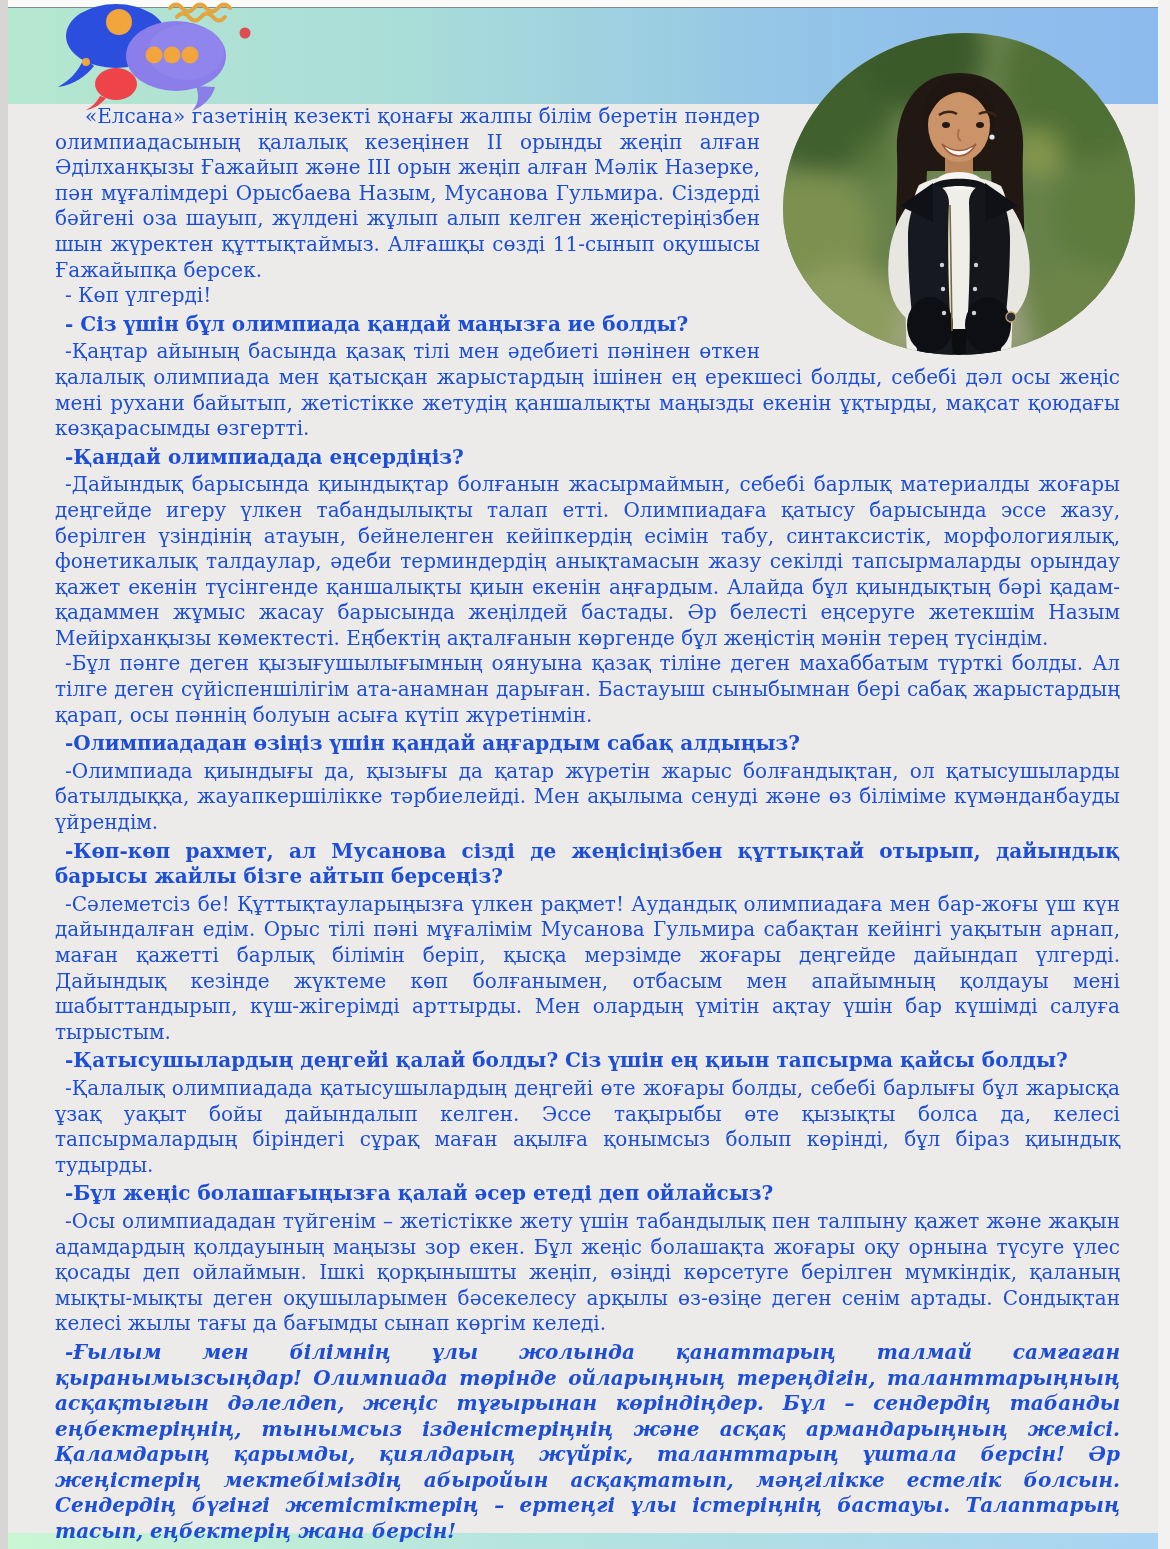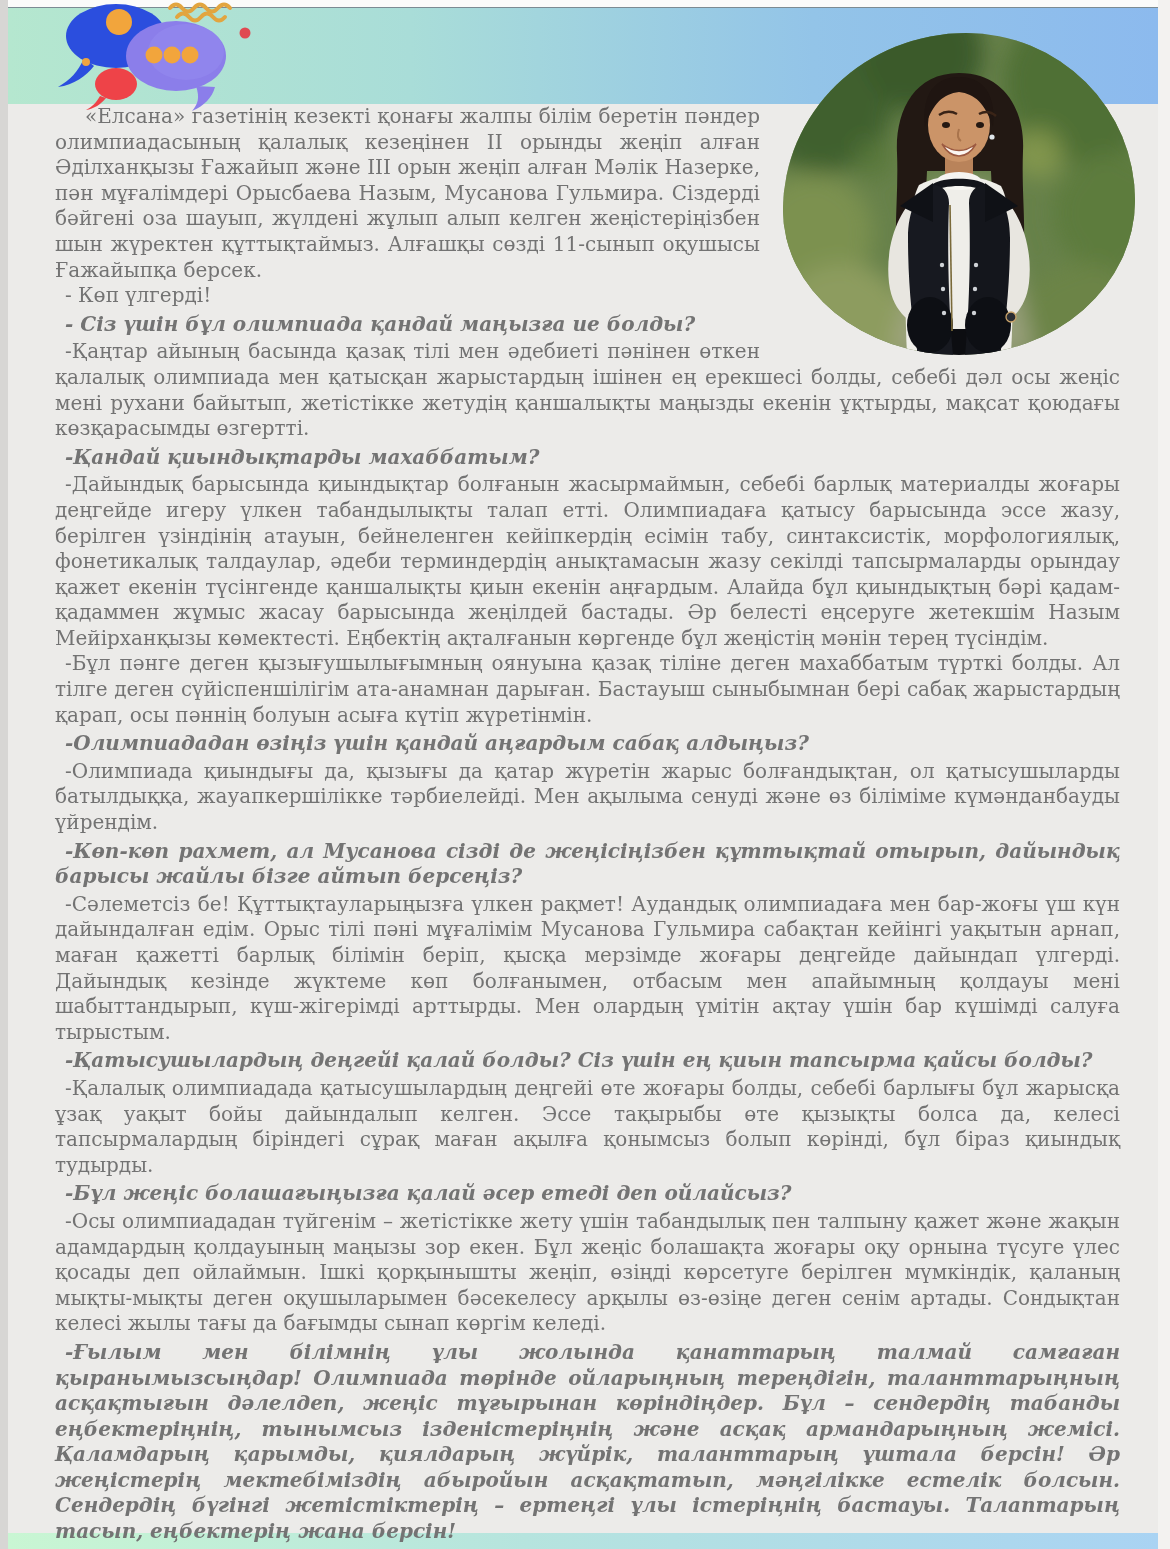--- a/index.html
+++ b/index.html
@@ -1,19 +1,19 @@
 <!DOCTYPE html>
 <html><head>
 <meta charset="utf-8">
 <style>
   html,body{margin:0;padding:0;background:#9a9a98;}
   .page{
     position:relative;width:1170px;height:1549px;margin:0 auto;
     background:#ecebe9;overflow:hidden;
-    font-family:"DejaVu Serif","Liberation Serif",serif;color:#737373;
+    font-family:"DejaVu Serif","Liberation Serif",serif;color:#1d4ed8;
   }
   
   .edge-top{position:absolute;top:0;left:0;right:0;height:7px;background:#fbfbfa;border-bottom:1px solid #7c8b93;z-index:2;}
   .edge-left{position:absolute;top:0;left:0;bottom:0;width:8px;background:#d7d6d4;z-index:6;}
   .edge-right{position:absolute;top:0;right:0;bottom:0;width:12px;background:#f3f2f0;z-index:6;}
   
   .band-top{
     position:absolute;top:8px;left:8px;right:12px;height:96px;
     background:linear-gradient(90deg,#b5e7cf 0%,#a9ddd8 35%,#93c4e8 70%,#8cbaee 100%);
     z-index:1;
@@ -34,21 +34,21 @@
   .photo svg{display:block;width:100%;height:100%;}
   
   .content{position:absolute;top:104px;left:55px;width:1065px;z-index:3;}
   .photo-spacer{float:right;width:360px;height:252px;}
   .content p{
     margin:0;text-align:justify;text-indent:10px;
     font-size:20px;line-height:25.6px;
     text-justify:inter-word;
   }
   p.intro{text-indent:30px;}
-  p.q{font-weight:bold;font-style:italic;margin:3px 0 2px;}
+  p.q{font-weight:bold;margin:3px 0 2px;}
   p.closing{font-weight:bold;font-style:italic;margin-top:3px;}
 </style>
 </head>
 <body>
 
 <div class="page">
 
   <div class="edge-top"></div>
   <div class="band-top"></div>
 
@@ -135,21 +135,21 @@
       </g>
     </svg>
   </div>
 
   <div class="content">
     <div class="photo-spacer"></div>
     <p class="intro">«Елсана» газетінің кезекті қонағы жалпы білім беретін пәндер олимпиадасының қалалық кезеңінен II орынды жеңіп алған Әділханқызы Ғажайып және III орын жеңіп алған Мәлік Назерке, пән мұғалімдері Орысбаева Назым, Мусанова Гульмира. Сіздерді бәйгені оза шауып, жүлдені жұлып алып келген жеңістеріңізбен шын жүректен құттықтаймыз. Алғашқы сөзді 11-сынып оқушысы Ғажайыпқа берсек.</p>
     <p class="a">- Көп үлгерді!</p>
     <p class="q">- Сіз үшін бұл олимпиада қандай маңызға ие болды?</p>
     <p class="a">-Қаңтар айының басында қазақ тілі мен әдебиеті пәнінен өткен қалалық олимпиада мен қатысқан жарыстардың ішінен ең ерекшесі болды, себебі дәл осы жеңіс мені рухани байытып, жетістікке жетудің қаншалықты маңызды екенін ұқтырды, мақсат қоюдағы көзқарасымды өзгертті.</p>
-    <p class="q">-Қандай қиындықтарды махаббатым?</p>
+    <p class="q">-Қандай олимпиадада еңсердіңіз?</p>
     <p class="a">-Дайындық барысында қиындықтар болғанын жасырмаймын, себебі барлық материалды жоғары деңгейде игеру үлкен табандылықты талап етті. Олимпиадаға қатысу барысында эссе жазу, берілген үзіндінің атауын, бейнеленген кейіпкердің есімін табу, синтаксистік, морфологиялық, фонетикалық талдаулар, әдеби терминдердің анықтамасын жазу секілді тапсырмаларды орындау қажет екенін түсінгенде қаншалықты қиын екенін аңғардым. Алайда бұл қиындықтың бәрі қадам-қадаммен жұмыс жасау барысында жеңілдей бастады. Әр белесті еңсеруге жетекшім Назым Мейірханқызы көмектесті. Еңбектің ақталғанын көргенде бұл жеңістің мәнін терең түсіндім.</p>
     <p class="a">-Бұл пәнге деген қызығушылығымның оянуына қазақ тіліне деген махаббатым түрткі болды. Ал тілге деген сүйіспеншілігім ата-анамнан дарыған. Бастауыш сыныбымнан бері сабақ жарыстардың қарап, осы пәннің болуын асыға күтіп жүретінмін.</p>
     <p class="q">-Олимпиададан өзіңіз үшін қандай аңғардым сабақ алдыңыз?</p>
     <p class="a">-Олимпиада қиындығы да, қызығы да қатар жүретін жарыс болғандықтан, ол қатысушыларды батылдыққа, жауапкершілікке тәрбиелейді. Мен ақылыма сенуді және өз біліміме күмәнданбауды үйрендім.</p>
     <p class="q">-Көп-көп рахмет, ал Мусанова сізді де жеңісіңізбен құттықтай отырып, дайындық барысы жайлы бізге айтып берсеңіз?</p>
     <p class="a">-Сәлеметсіз бе! Құттықтауларыңызға үлкен рақмет! Аудандық олимпиадаға мен бар-жоғы үш күн дайындалған едім. Орыс тілі пәні мұғалімім Мусанова Гульмира сабақтан кейінгі уақытын арнап, маған қажетті барлық білімін беріп, қысқа мерзімде жоғары деңгейде дайындап үлгерді. Дайындық кезінде жүктеме көп болғанымен, отбасым мен апайымның қолдауы мені шабыттандырып, күш-жігерімді арттырды. Мен олардың үмітін ақтау үшін бар күшімді салуға тырыстым.</p>
     <p class="q">-Қатысушылардың деңгейі қалай болды? Сіз үшін ең қиын тапсырма қайсы болды?</p>
     <p class="a">-Қалалық олимпиадада қатысушылардың деңгейі өте жоғары болды, себебі барлығы бұл жарысқа ұзақ уақыт бойы дайындалып келген. Эссе тақырыбы өте қызықты болса да, келесі тапсырмалардың біріндегі сұрақ маған ақылға қонымсыз болып көрінді, бұл біраз қиындық тудырды.</p>
     <p class="q">-Бұл жеңіс болашағыңызға қалай әсер етеді деп ойлайсыз?</p>
     <p class="a">-Осы олимпиададан түйгенім – жетістікке жету үшін табандылық пен талпыну қажет және жақын адамдардың қолдауының маңызы зор екен. Бұл жеңіс болашақта жоғары оқу орнына түсуге үлес қосады деп ойлаймын. Ішкі қорқынышты жеңіп, өзіңді көрсетуге берілген мүмкіндік, қаланың мықты-мықты деген оқушыларымен бәсекелесу арқылы өз-өзіңе деген сенім артады. Сондықтан келесі жылы тағы да бағымды сынап көргім келеді.</p>

